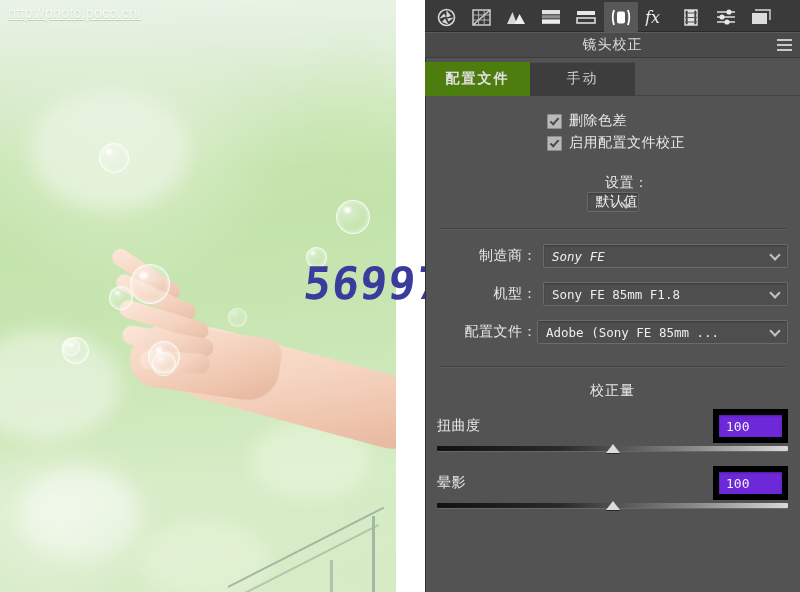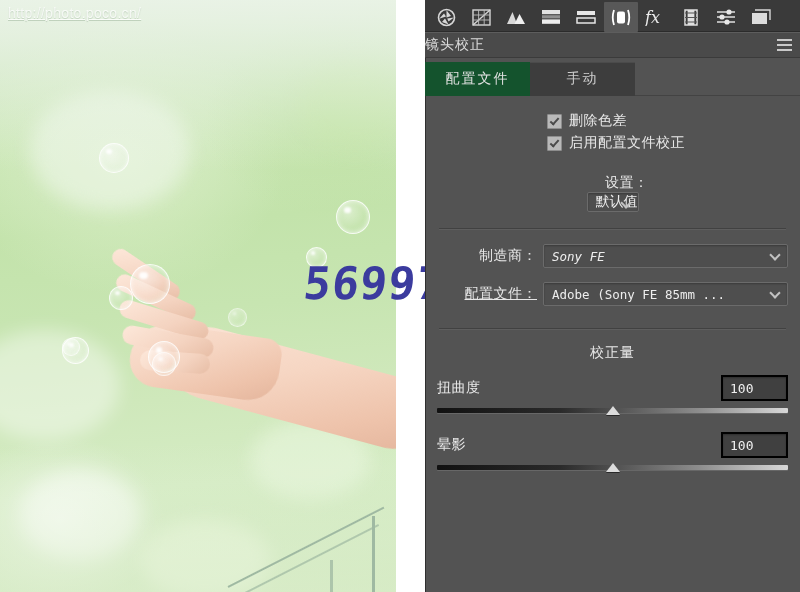--- a/index.html
+++ b/index.html
@@ -111,34 +111,34 @@
     width:34px;height:30px;display:flex;align-items:center;justify-content:center;
     margin-right:1px;border-radius:1px;
   }
   .tb-btn.active{background:#585858;}
   .tb-btn svg{display:block;}
 
   
   .panel-title{
     position:relative;height:26px;background:#4a4a4a;
     box-shadow:inset 0 1px 0 #5d5d5d, inset 0 -1px 0 #3b3b3b;
-    display:flex;align-items:center;
+    display:flex;align-items:center;justify-content:center;
   }
   .panel-title .ttxt{font-size:14px;color:#dcdcdc;letter-spacing:1px;}
   .hamb{position:absolute;right:8px;top:7px;width:15px;}
   .hamb i{display:block;height:2px;background:#c9c9c9;margin-bottom:3px;}
 
   
   .tabs{display:flex;height:34px;margin-top:4px;box-shadow:inset 0 -1px 0 #434343;}
   .tab{
     min-width:105px;height:34px;display:flex;align-items:center;justify-content:center;
     font-size:14px;color:#e2e2e2;letter-spacing:2px;
   }
   .tab.inactive{background:#3d3d3d;color:#cfcfcf;box-shadow:inset 0 1px 0 #4b4b4b;}
-  .tab.active{background:#14532d;}
+  .tab.active{background:#4d7c0f;font-weight:bold;}
 
   .body{padding:0 12px;}
 
   .chk-row{display:flex;align-items:center;margin-left:110px;height:22px;}
   .chk-row.first{margin-top:14px;}
   .chk{
     width:13px;height:13px;background:#b9b9b9;border:1px solid #8d8d8d;
     margin-right:7px;position:relative;border-radius:1px;
   }
   .chk:after{
@@ -175,21 +175,21 @@
 
   .sep{height:1px;background:#414141;border-bottom:1px solid #5e5e5e;margin:16px 2px 0 2px;}
   .section-title{
     text-align:center;font-size:14px;color:#e8e8e8;letter-spacing:1px;margin-top:14px;
   }
 
   .slider-block{margin-top:14px;}
   .slider-head{display:flex;align-items:center;justify-content:space-between;height:24px;}
   .slider-name{font-size:14px;color:#e9e9e9;letter-spacing:.5px;}
   .numbox{
-    width:56px;height:22px;background:#404040;border:2px solid #000000;
+    width:56px;height:22px;background:#6d28d9;border:6px solid #000000;
     display:flex;align-items:center;justify-content:flex-start;padding-left:7px;
     box-shadow:inset 0 1px 2px rgba(0,0,0,.3);
   }
   .numbox span{
     font-family:"DejaVu Sans Mono","Liberation Mono",monospace;
     font-size:13px;color:#efefef;
   }
   .track-wrap{position:relative;height:14px;margin-top:5px;}
   .track{
     position:absolute;left:0;right:0;top:3px;height:5px;
@@ -377,23 +377,30 @@
 
 
       <div class="field-row">
         <div class="field-label" style="width:100px;margin-right:6px;">制造商：</div>
         <div class="sel" style="flex:1;font-style:italic;">
           <div class="val">Sony FE</div>
           <div class="chev"></div>
         </div>
       </div>
 
-
       <div class="field-row">
-        <div class="field-label" style="width:100px;margin-right:6px;text-decoration:underline;">配置文件：</div>
+        <div class="field-label" style="width:100px;margin-right:6px;">机型：</div>
+        <div class="sel" style="flex:1;">
+          <div class="val">Sony FE 85mm F1.8</div>
+          <div class="chev"></div>
+        </div>
+      </div>
+
+      <div class="field-row">
+        <div class="field-label" style="width:100px;">配置文件：</div>
         <div class="sel" style="flex:1;">
           <div class="val">Adobe (Sony FE 85mm ...</div>
           <div class="chev"></div>
         </div>
       </div>
 
       <div class="sep" style="margin-top:22px;"></div>
 
       <div class="section-title">校正量</div>
 

